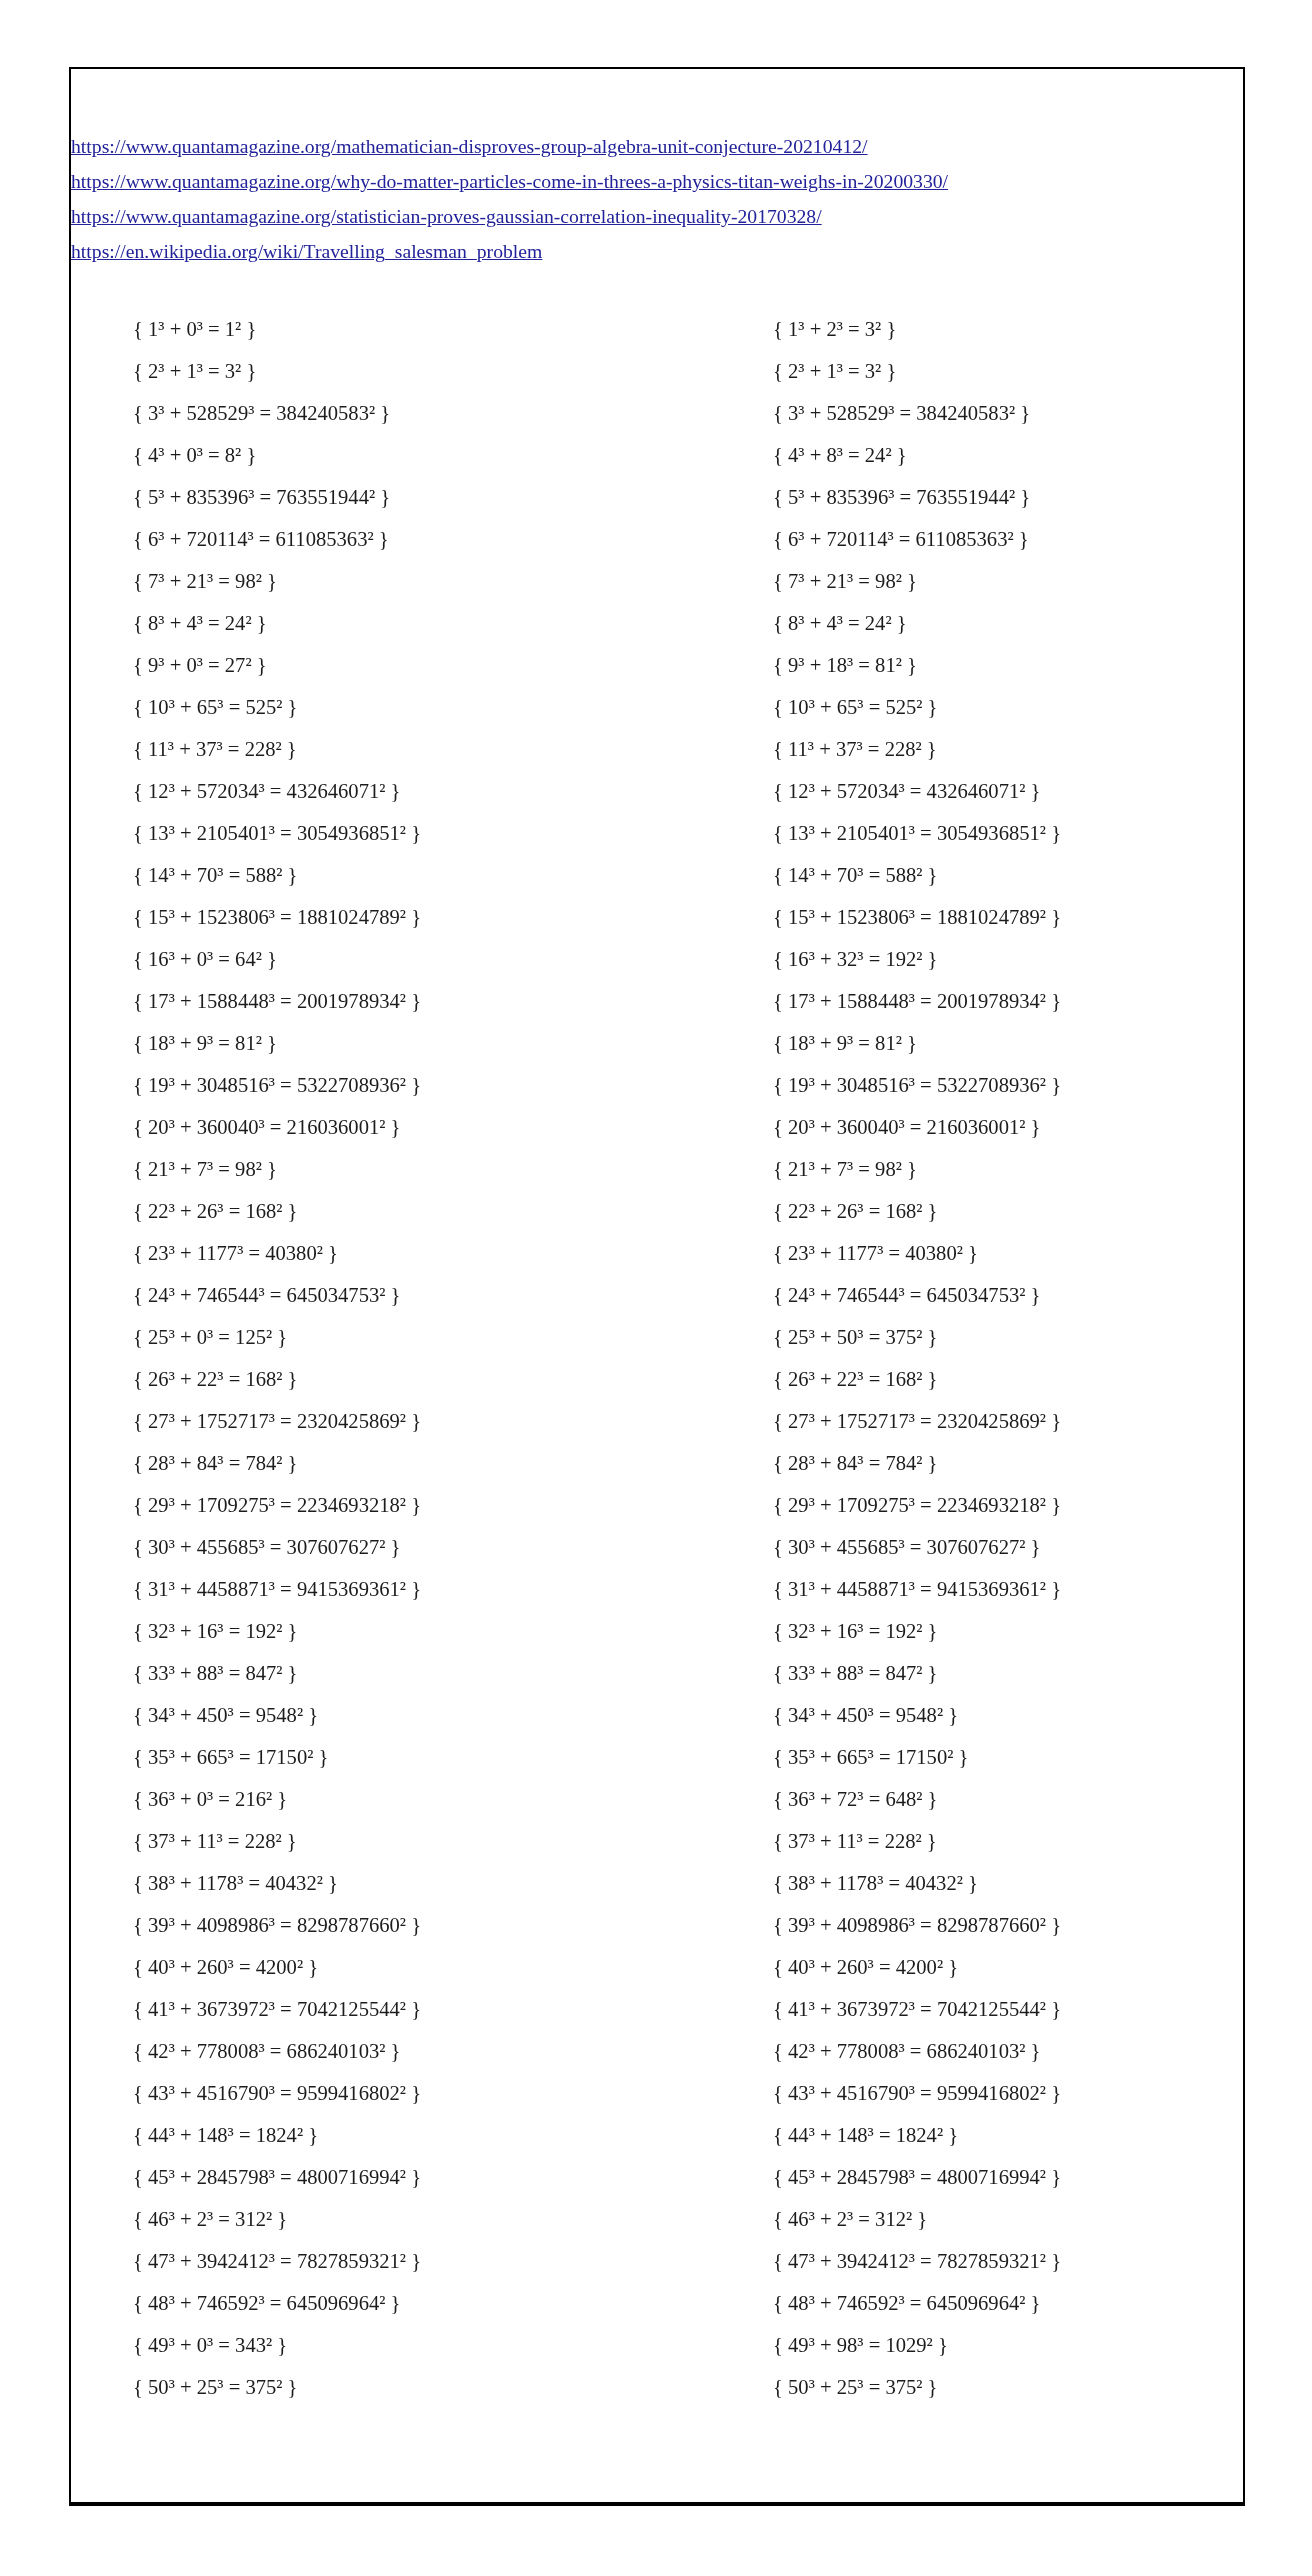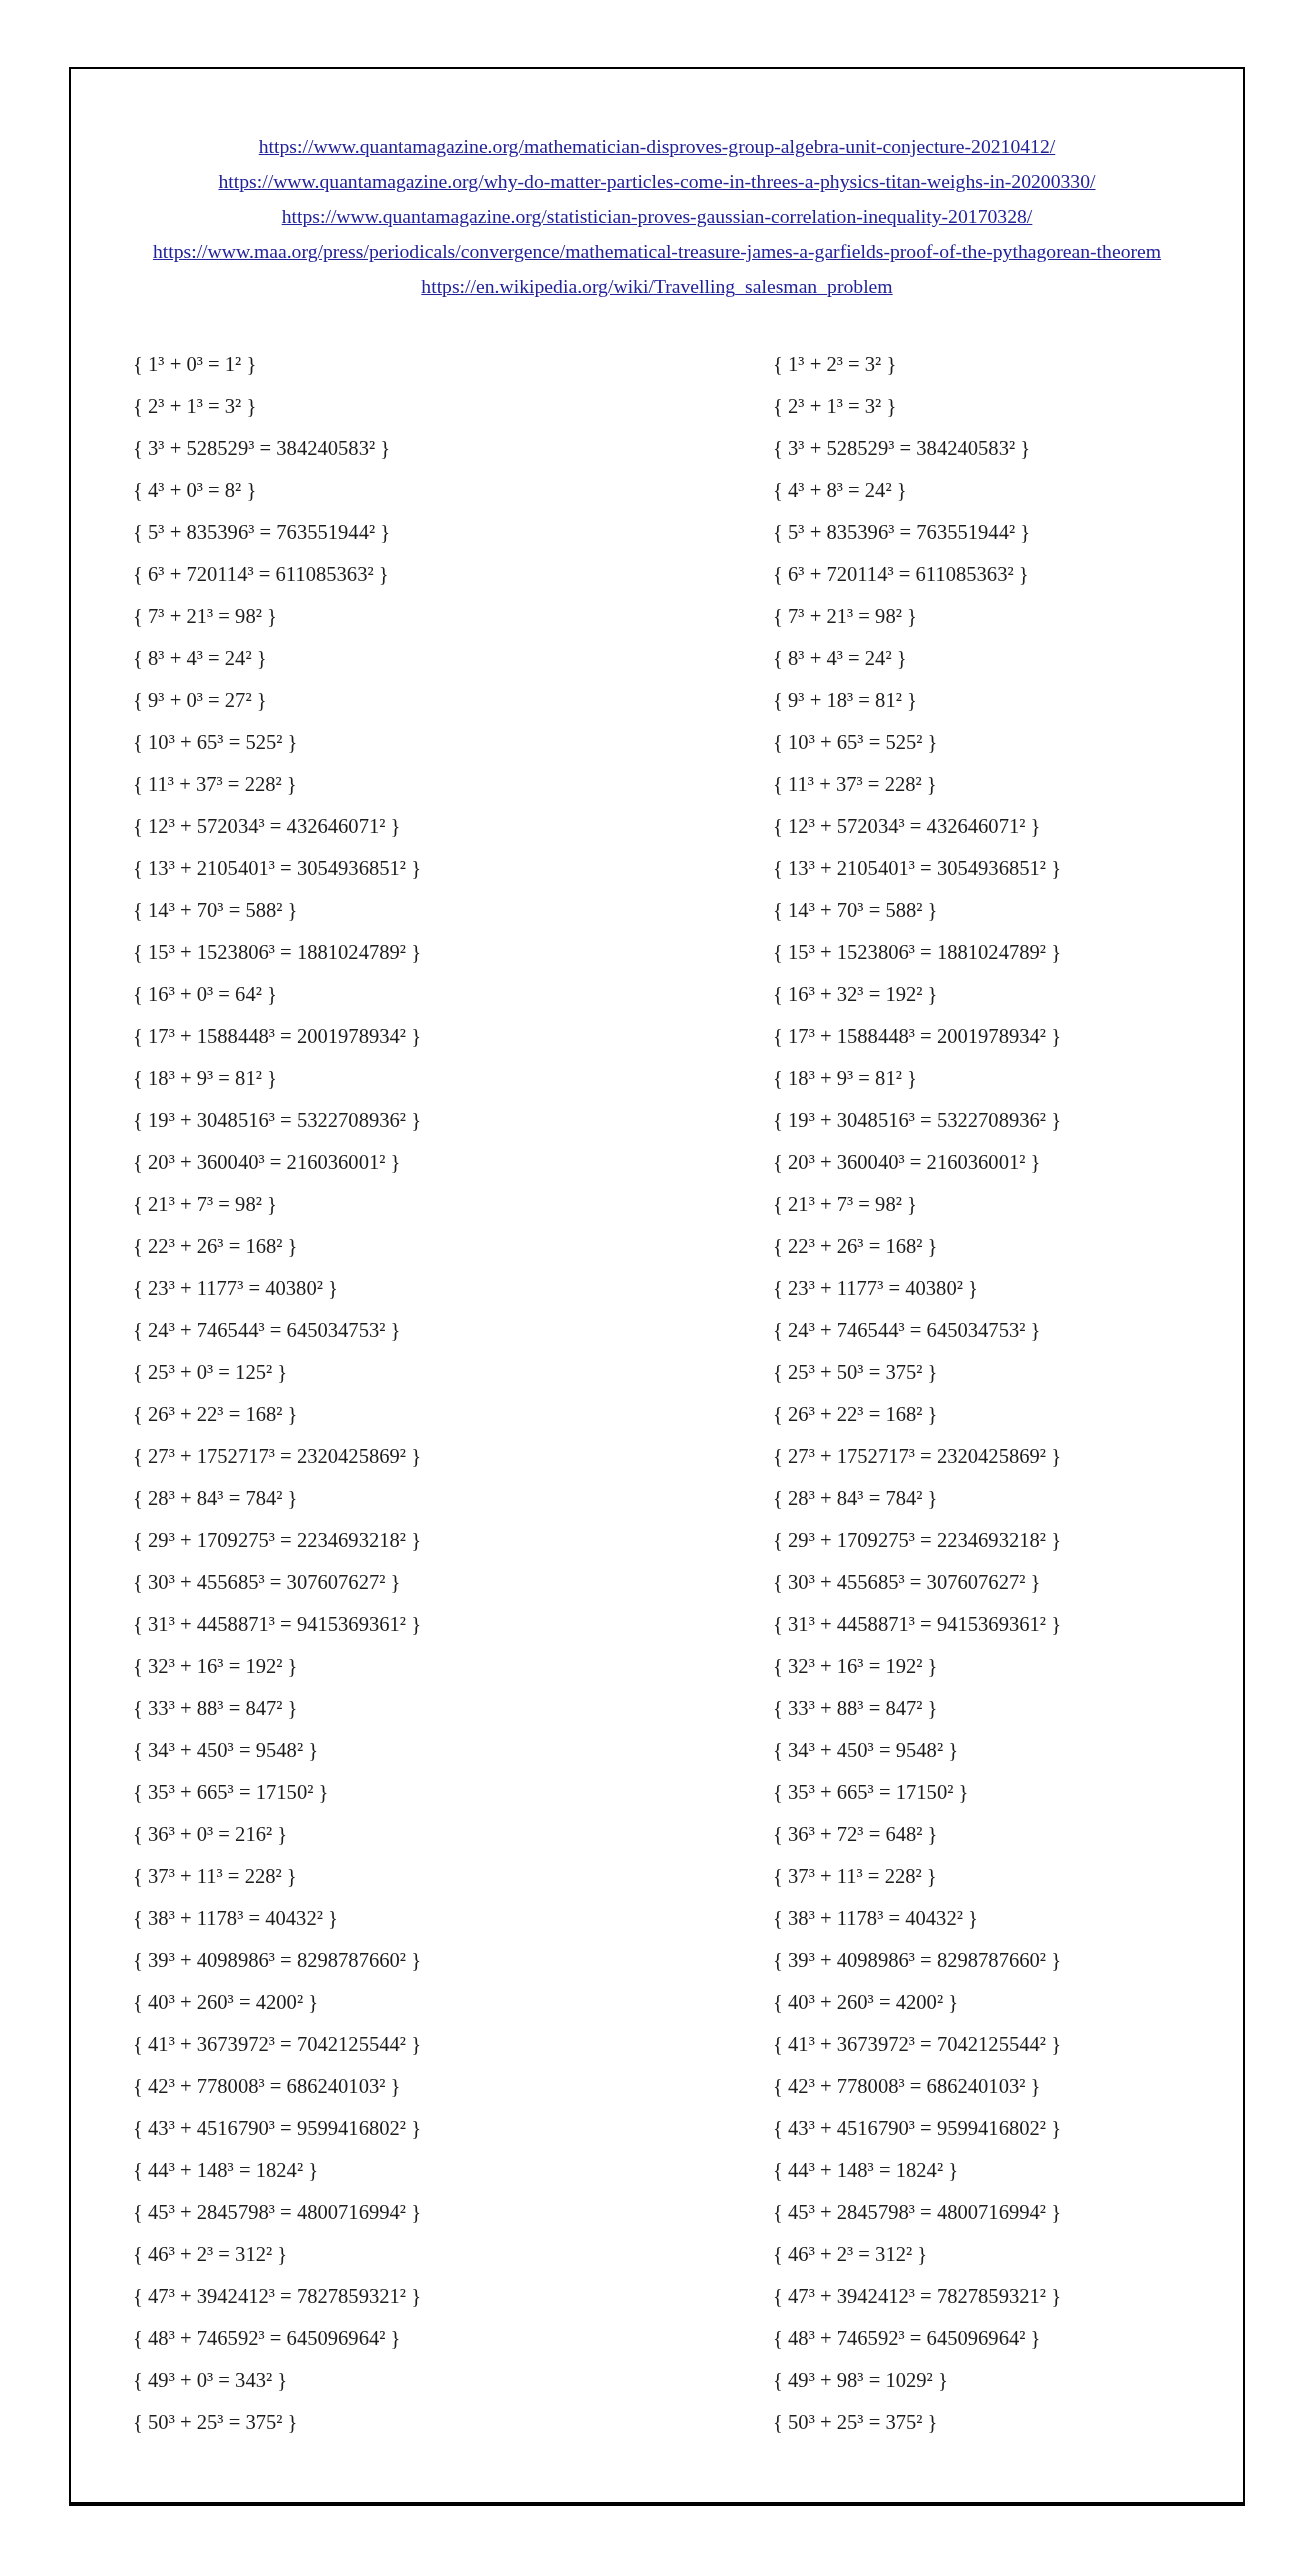--- a/index.html
+++ b/index.html
@@ -21,21 +21,21 @@
     top: 67px;
     width: 1176px;
     height: 2439px;
     box-sizing: border-box;
     border: 2.8px solid #000000;
     border-bottom-width: 4.7px;
     background: #ffffff;
   }
   .links {
     padding-top: 60px;
-    text-align: center;
+    text-align: left;
   }
   .link-line {
     height: 35px;
     line-height: 35px;
   }
   .link {
     font-family: "Liberation Serif", "DejaVu Serif", serif;
     font-size: 19.7px;
     color: #22229a;
     text-decoration: underline;
@@ -74,23 +74,20 @@
         </div>
 
         <div class="link-line">
           <a class="link">https://www.quantamagazine.org/why-do-matter-particles-come-in-threes-a-physics-titan-weighs-in-20200330/</a>
         </div>
 
         <div class="link-line">
           <a class="link">https://www.quantamagazine.org/statistician-proves-gaussian-correlation-inequality-20170328/</a>
         </div>
 
-        <div class="link-line">
-          <a class="link">https://www.maa.org/press/periodicals/convergence/mathematical-treasure-james-a-garfields-proof-of-the-pythagorean-theorem</a>
-        </div>
 
 
 
         <div class="link-line">
           <a class="link">https://en.wikipedia.org/wiki/Travelling_salesman_problem</a>
         </div>
       </div>
 
     <div class="equations">
       <div class="eq-col eq-col-left">

